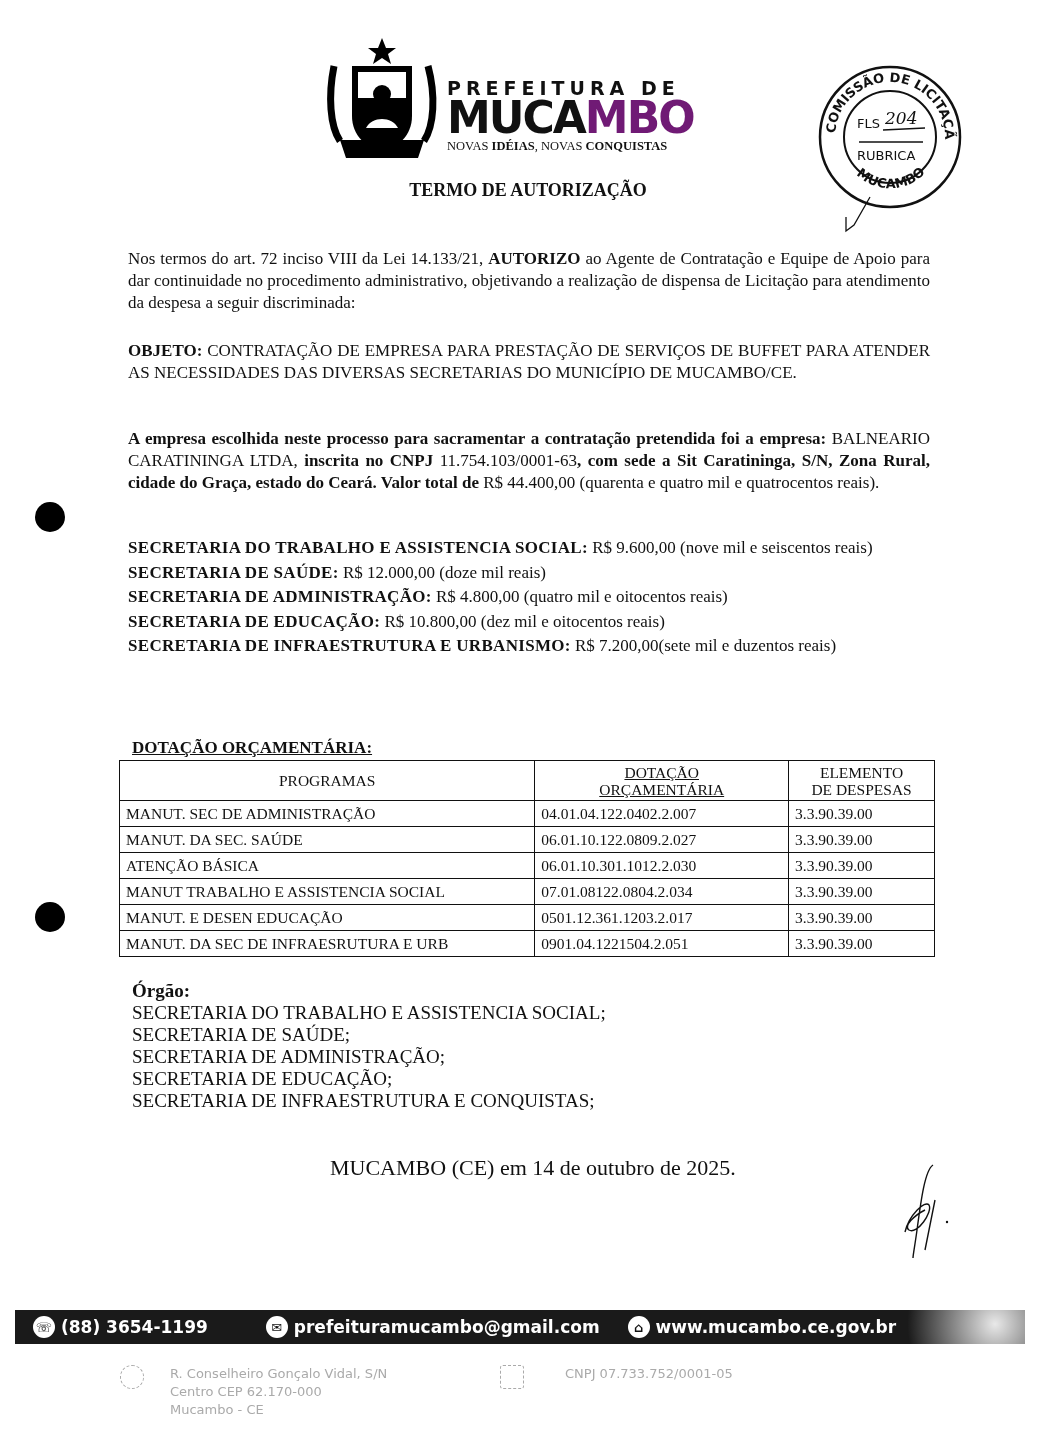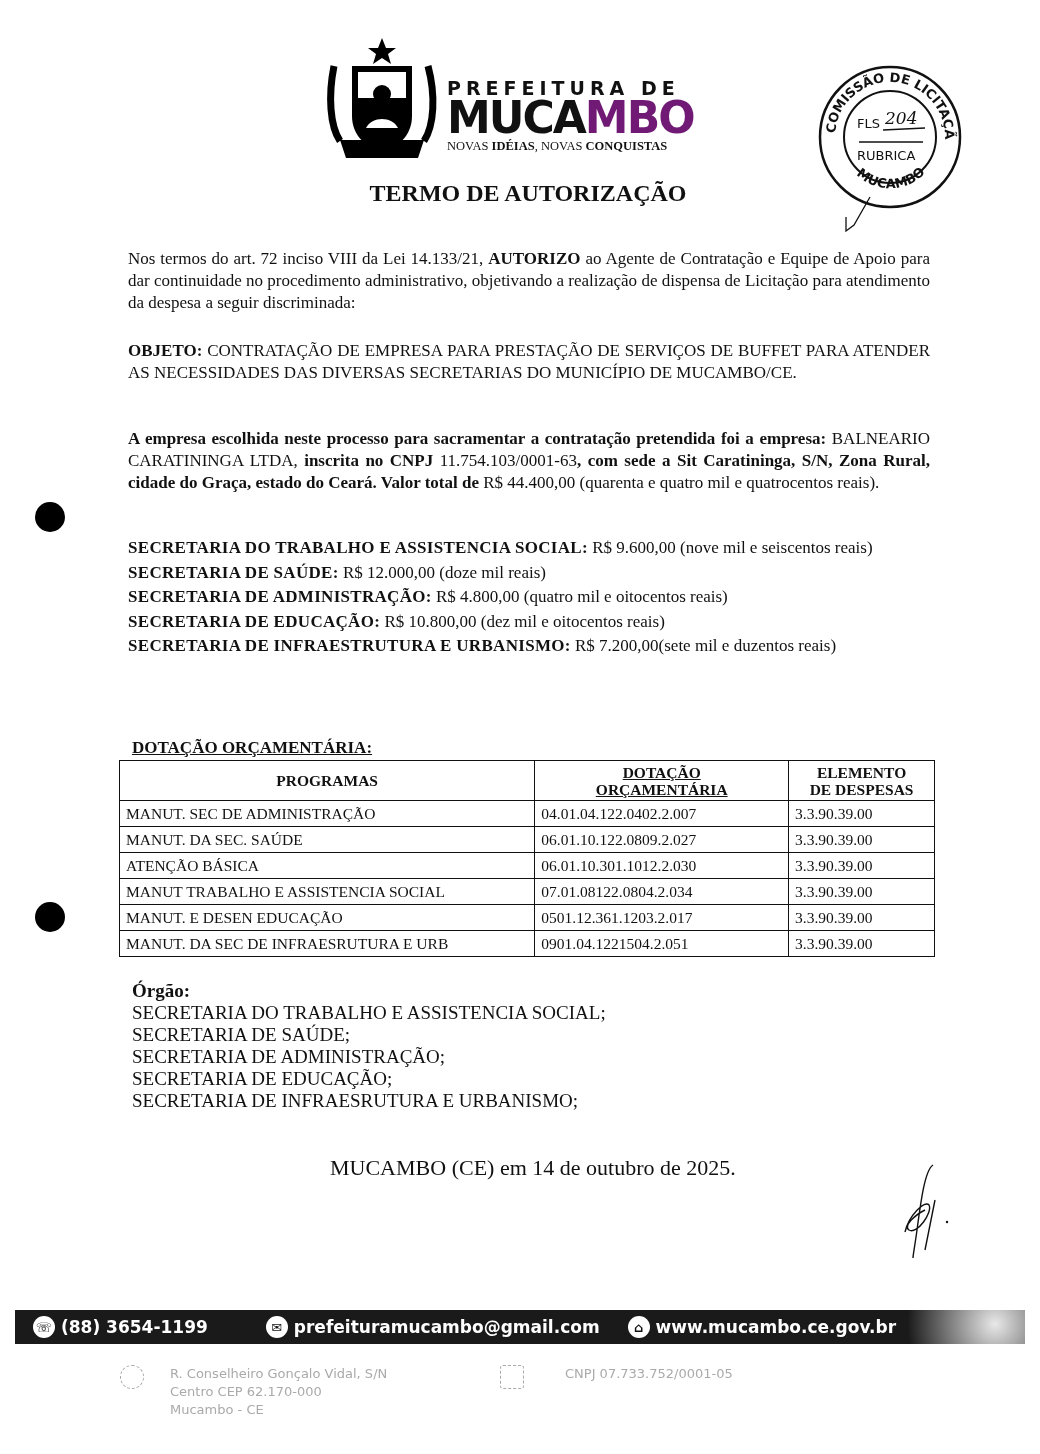--- a/index.html
+++ b/index.html
@@ -11,39 +11,39 @@
   
   .logo { position: absolute; left: 322px; top: 36px; width: 410px; height: 130px; }
   .crest { position: absolute; left: 0; top: 0; width: 120px; height: 130px; }
   .brand { position: absolute; left: 125px; top: 26px; }
   .brand-top { font-family: "DejaVu Sans", sans-serif; font-weight: bold; font-size: 19px; letter-spacing: 5px; line-height: 20px; margin-top: 16px; }
   .brand-big { font-family: "DejaVu Sans", sans-serif; font-weight: bold; font-size: 44px; line-height: 40px; letter-spacing: -2px; }
   .brand-big .faded { color: #701a75; }
   .brand-slogan { font-family: Liberation Serif, serif; font-size: 12.5px; line-height: 16px; }
   .brand-slogan b { font-weight: bold; }
 
-  .doc-title { position: absolute; top: 180px; left: 0; width: 1040px; text-align: center; font-weight: bold; font-size: 24px; padding-left: 16px; }
+  .doc-title { position: absolute; top: 180px; left: 0; width: 1040px; text-align: center; font-weight: bold; font-size: 18px; padding-left: 16px; }
 
   
   .stamp { position: absolute; left: 815px; top: 62px; width: 150px; height: 150px; }
   .signature-stamp { position: absolute; left: 840px; top: 195px; }
 
   .content { position: absolute; left: 128px; width: 802px; font-size: 17px; line-height: 22px; text-align: justify; }
   .p1 { top: 248px; }
   .p2 { top: 340px; }
   .p3 { top: 428px; }
   .secs { top: 536px; line-height: 24.5px; text-align: left; }
   .secs .row { display: block; }
   .secs b { font-weight: bold; letter-spacing: 0.3px; }
 
   .dot-title { position: absolute; left: 132px; top: 738px; font-weight: bold; font-size: 17px; text-decoration: underline; }
 
   table.dotacao { position: absolute; left: 119px; top: 760px; width: 816px; border-collapse: collapse; font-size: 15.5px; }
   table.dotacao th, table.dotacao td { border: 1.2px solid #111; padding: 0 6px; }
-  table.dotacao th { font-weight: bold; text-align: center; height: 40px; line-height: 17px; }
+  table.dotacao th { font-weight: normal; text-align: center; height: 40px; line-height: 17px; }
   table.dotacao th.prog { width: 416px; }
   table.dotacao th.dot { width: 254px; text-decoration: underline; }
   table.dotacao th.el { width: 146px; }
   table.dotacao td { height: 26px; }
   table.dotacao td.c { }
 
   .orgao { position: absolute; left: 132px; top: 980px; font-size: 19px; line-height: 22px; }
   .orgao .h { font-weight: bold; }
 
   .date-line { position: absolute; top: 1155px; left: 330px; font-size: 22px; }
@@ -169,21 +169,21 @@
       </tr>
   </tbody>
 </table>
 
 <div class="orgao">
   <div class="h">Órgão:</div>
   <div>SECRETARIA DO TRABALHO E ASSISTENCIA SOCIAL;</div>
   <div>SECRETARIA DE SAÚDE;</div>
   <div>SECRETARIA DE ADMINISTRAÇÃO;</div>
   <div>SECRETARIA DE EDUCAÇÃO;</div>
-  <div>SECRETARIA DE INFRAESRUTURA E URBANISMO;</div>
+  <div>SECRETARIA DE INFRAESTRUTURA E CONQUISTAS;</div>
 </div>
 
 <div class="date-line">MUCAMBO (CE) em 14 de outubro de 2025.</div>
 
 <svg class="signature" width="60" height="100" viewBox="0 0 60 100">
   <path d="M38,5 C30,10 26,40 22,70 C20,85 18,95 18,98 M10,72 C14,55 30,40 34,45 C38,52 22,75 14,70 C8,66 20,55 30,50 M40,40 L30,90" stroke="#111" stroke-width="1.4" fill="none"></path>
   <circle cx="52" cy="62" r="1.2" fill="#111"></circle>
 </svg>
 
 <div class="footer-bar">

